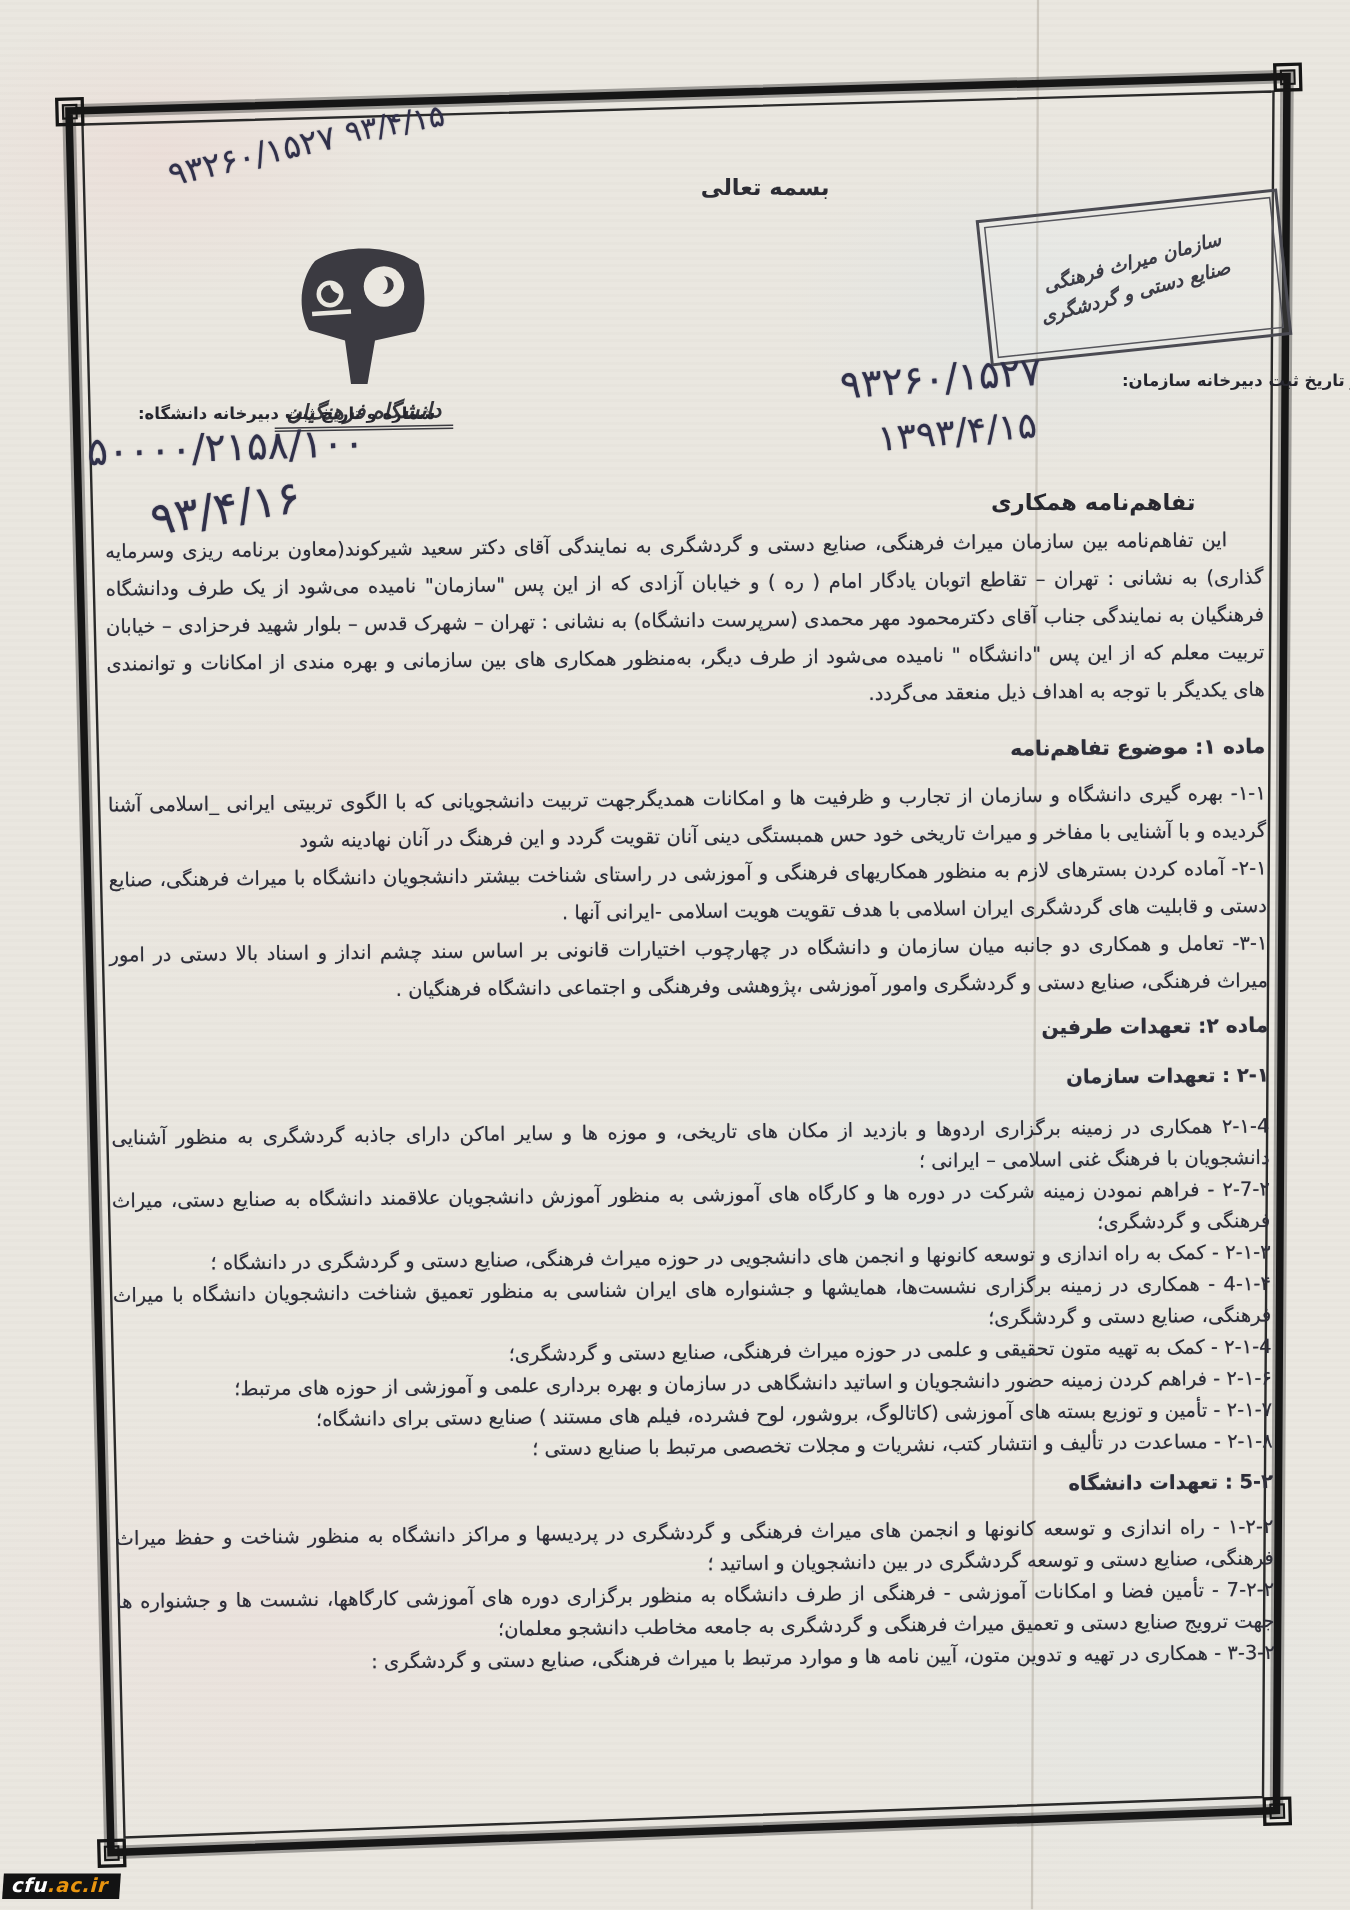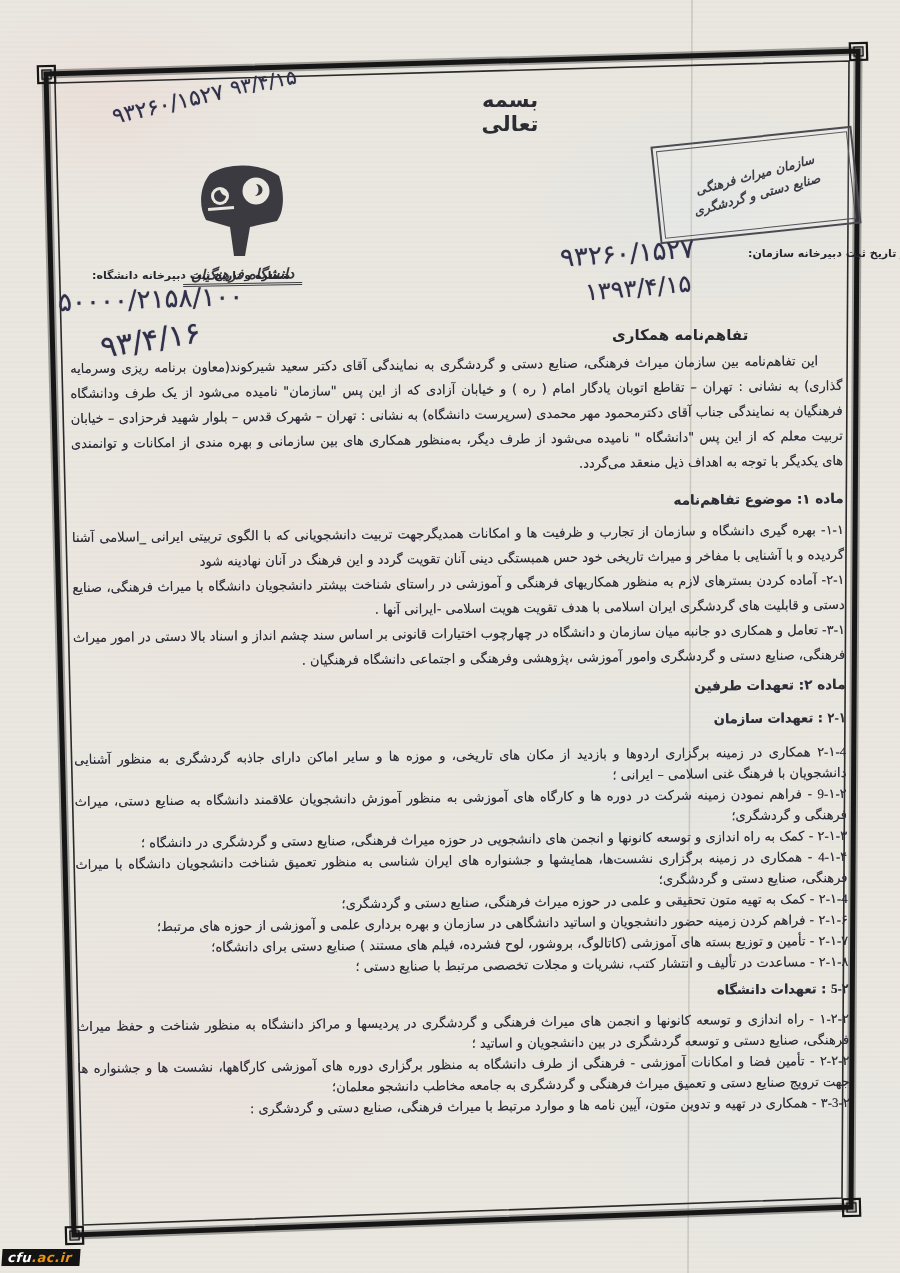--- a/index.html
+++ b/index.html
@@ -17,22 +17,22 @@
       radial-gradient(300px 200px at 30% 45%, rgba(240,200,190,.12), transparent 70%),
       radial-gradient(280px 200px at 70% 62%, rgba(190,220,240,.12), transparent 70%),
       radial-gradient(320px 220px at 20% 85%, rgba(238,195,200,.14), transparent 70%),
       radial-gradient(300px 200px at 85% 90%, rgba(200,225,240,.12), transparent 70%),
       repeating-linear-gradient(0deg, rgba(120,110,100,.025) 0 2px, transparent 2px 5px);
   }
   .frame-svg{position:absolute;left:0;top:0;}
   .hand{color:#30304a;letter-spacing:2px;text-shadow:0 0 1px rgba(40,40,70,.55);}
   .ltr{direction:ltr;unicode-bidi:isolate;display:inline-block;}
   .bismillah{
-    position:absolute;left:455px;top:88px;width:110px;text-align:center;
-    font-weight:bold;font-size:21px;color:#2c2c34;direction:rtl;
+    position:absolute;left:455px;top:116px;width:110px;text-align:center;
+    font-weight:bold;font-size:15px;color:#2c2c34;direction:rtl;
   }
   
   .univ-block{position:absolute;left:92px;top:160px;width:210px;text-align:right;}
   .univ-name{
     font-family:"DejaVu Serif",serif;font-style:italic;font-weight:bold;
     font-size:14px;color:#35353b;direction:rtl;
     border-bottom:3px double #3a3a40;display:inline-block;padding:0 8px 1px;
     transform:rotate(-1deg);
   }
   .reg-label{
@@ -56,21 +56,21 @@
     font-size:12.5px;color:#3c3c46;transform:rotate(-9deg);line-height:20px;white-space:nowrap;
   }
   .org-reg-label{left:748px;top:247px;}
   .org-reg-number{position:absolute;left:560px;top:238px;font-size:26px;transform:rotate(-4deg);white-space:nowrap;}
   .org-reg-date{position:absolute;left:585px;top:274px;font-size:24px;transform:rotate(-5deg);white-space:nowrap;}
   .corner-scribble{position:absolute;left:110px;top:82px;transform:rotate(-13deg);text-align:center;}
   .corner-scribble .l1{font-size:22px;white-space:nowrap;letter-spacing:3px;}
   .corner-scribble .l2{font-size:20px;white-space:nowrap;letter-spacing:3px;margin-top:2px;transform:rotate(3deg);}
   
   .doc-title{
-    position:absolute;left:612px;top:326px;width:185px;text-align:left;
+    position:absolute;left:612px;top:326px;width:185px;text-align:right;
     font-weight:bold;font-size:15px;color:#28282f;direction:rtl;
   }
   .docbody{
     position:absolute;left:70px;top:352px;width:772px;
     direction:rtl;text-align:justify;text-align-last:right;
     font-size:13px;line-height:25px;color:#2e2e38;
     transform:rotate(-0.6deg);transform-origin:50% 0;
     text-shadow:0 0 .5px rgba(46,46,66,.6);
   }
   .docbody p{margin:0;}
@@ -79,21 +79,21 @@
   .art-head.m1{margin-top:14px;}
   .art-head.m2{margin-top:6px;}
   .item1{margin-top:3px;}
   .item1.first{margin-top:8px;}
   .sec-head{font-weight:bold;font-size:13px;text-align:right;line-height:22px;}
   .sec-head.s1{margin-top:12px;}
   .sec-head.s2{margin-top:6px;}
   .item2{margin-top:4px;line-height:21px;}
   .item2.first{margin-top:12px;}
   .item2b.first{margin-top:8px;}
-  .num{white-space:nowrap;font-family:Liberation Serif, serif;}
+  .num{white-space:nowrap;}
   
   .watermark{
     position:absolute;left:2px;top:1249px;height:17px;padding:0 8px 0 6px;
     background:#131313;display:flex;align-items:center;
     font-style:italic;font-weight:bold;font-size:13px;letter-spacing:.5px;
     transform:skewX(-4deg);
   }
   .wm-cfu{color:#ffffff;}
   .wm-acir{color:#e8940f;}
 </style>
@@ -162,31 +162,31 @@
 
   <p class="item1 first"><span class="num ltr">۱-۱</span><span>- بهره گیری دانشگاه و سازمان از تجارب و ظرفیت ها و امکانات همدیگرجهت تربیت دانشجویانی که با الگوی تربیتی ایرانی _اسلامی آشنا گردیده و با آشنایی با مفاخر و میراث تاریخی خود حس همبستگی دینی آنان تقویت گردد و این فرهنگ در آنان نهادینه شود</span></p>
   <p class="item1"><span class="num ltr">۲-۱</span><span>- آماده کردن بسترهای لازم به منظور همکاریهای فرهنگی و آموزشی در راستای شناخت بیشتر دانشجویان دانشگاه با میراث فرهنگی، صنایع دستی و قابلیت های گردشگری ایران اسلامی با هدف تقویت هویت اسلامی -ایرانی آنها .</span></p>
   <p class="item1"><span class="num ltr">۳-۱</span><span>- تعامل و همکاری دو جانبه میان سازمان و دانشگاه در چهارچوب اختیارات قانونی بر اساس سند چشم انداز و اسناد بالا دستی در امور میراث فرهنگی، صنایع دستی و گردشگری وامور آموزشی ،پژوهشی وفرهنگی و اجتماعی دانشگاه فرهنگیان .</span></p>
 
   <p class="art-head m2">ماده ۲: تعهدات طرفین</p>
 
   <p class="sec-head s1"><span class="num ltr">۲-۱</span> <span>: تعهدات سازمان</span></p>
 
   <p class="item2 first"><span class="num ltr">۲-۱-4</span> <span>همکاری در زمینه برگزاری اردوها و بازدید از مکان های تاریخی، و موزه ها و سایر اماکن دارای جاذبه گردشگری به منظور آشنایی دانشجویان با فرهنگ غنی اسلامی – ایرانی ؛</span></p>
-  <p class="item2"><span class="num ltr">9-۱-۲</span> <span>- فراهم نمودن زمینه شرکت در دوره ها و کارگاه های آموزشی به منظور آموزش دانشجویان علاقمند دانشگاه به صنایع دستی، میراث فرهنگی و گردشگری؛</span></p>
+  <p class="item2"><span class="num ltr">۲-7-۲</span> <span>- فراهم نمودن زمینه شرکت در دوره ها و کارگاه های آموزشی به منظور آموزش دانشجویان علاقمند دانشگاه به صنایع دستی، میراث فرهنگی و گردشگری؛</span></p>
   <p class="item2"><span class="num ltr">۲-۱-۳</span> <span>- کمک به راه اندازی و توسعه کانونها و انجمن های دانشجویی در حوزه میراث فرهنگی، صنایع دستی و گردشگری در دانشگاه ؛</span></p>
   <p class="item2"><span class="num ltr">4-۱-۴</span> <span>- همکاری در زمینه برگزاری نشست‌ها، همایشها و جشنواره های ایران شناسی به منظور تعمیق شناخت دانشجویان دانشگاه با میراث فرهنگی، صنایع دستی و گردشگری؛</span></p>
   <p class="item2"><span class="num ltr">۲-۱-4</span> <span>- کمک به تهیه متون تحقیقی و علمی در حوزه میراث فرهنگی، صنایع دستی و گردشگری؛</span></p>
   <p class="item2"><span class="num ltr">۲-۱-۶</span> <span>- فراهم کردن زمینه حضور دانشجویان و اساتید دانشگاهی در سازمان و بهره برداری علمی و آموزشی از حوزه های مرتبط؛</span></p>
   <p class="item2"><span class="num ltr">۲-۱-۷</span> <span>- تأمین و توزیع بسته های آموزشی (کاتالوگ، بروشور، لوح فشرده، فیلم های مستند ) صنایع دستی برای دانشگاه؛</span></p>
   <p class="item2"><span class="num ltr">۲-۱-۸</span> <span>- مساعدت در تألیف و انتشار کتب، نشریات و مجلات تخصصی مرتبط با صنایع دستی ؛</span></p>
 
   <p class="sec-head s2"><span class="num ltr">5-۲</span> <span>: تعهدات دانشگاه</span></p>
 
   <p class="item2 item2b first"><span class="num ltr">۱-۲-۲</span> <span>- راه اندازی و توسعه کانونها و انجمن های میراث فرهنگی و گردشگری در پردیسها و مراکز دانشگاه به منظور شناخت و حفظ میراث فرهنگی، صنایع دستی و توسعه گردشگری در بین دانشجویان و اساتید ؛</span></p>
-  <p class="item2"><span class="num ltr">۲-۲-۲</span> <span>- تأمین فضا و امکانات آموزشی - فرهنگی از طرف دانشگاه به منظور برگزاری دوره های آموزشی کارگاهها، نشست ها و جشنواره ها جهت ترویج صنایع دستی و تعمیق میراث فرهنگی و گردشگری به جامعه مخاطب دانشجو معلمان؛</span></p>
+  <p class="item2"><span class="num ltr">7-۲-۲</span> <span>- تأمین فضا و امکانات آموزشی - فرهنگی از طرف دانشگاه به منظور برگزاری دوره های آموزشی کارگاهها، نشست ها و جشنواره ها جهت ترویج صنایع دستی و تعمیق میراث فرهنگی و گردشگری به جامعه مخاطب دانشجو معلمان؛</span></p>
   <p class="item2"><span class="num ltr">۳-3-۲</span> <span>- همکاری در تهیه و تدوین متون، آیین نامه ها و موارد مرتبط با میراث فرهنگی، صنایع دستی و گردشگری :</span></p>
 </div>
 
 <div class="watermark">
   <span class="wm-cfu">cfu</span>
     <span class="wm-acir">.ac.ir</span>
 </div>
 
 </body></html>

